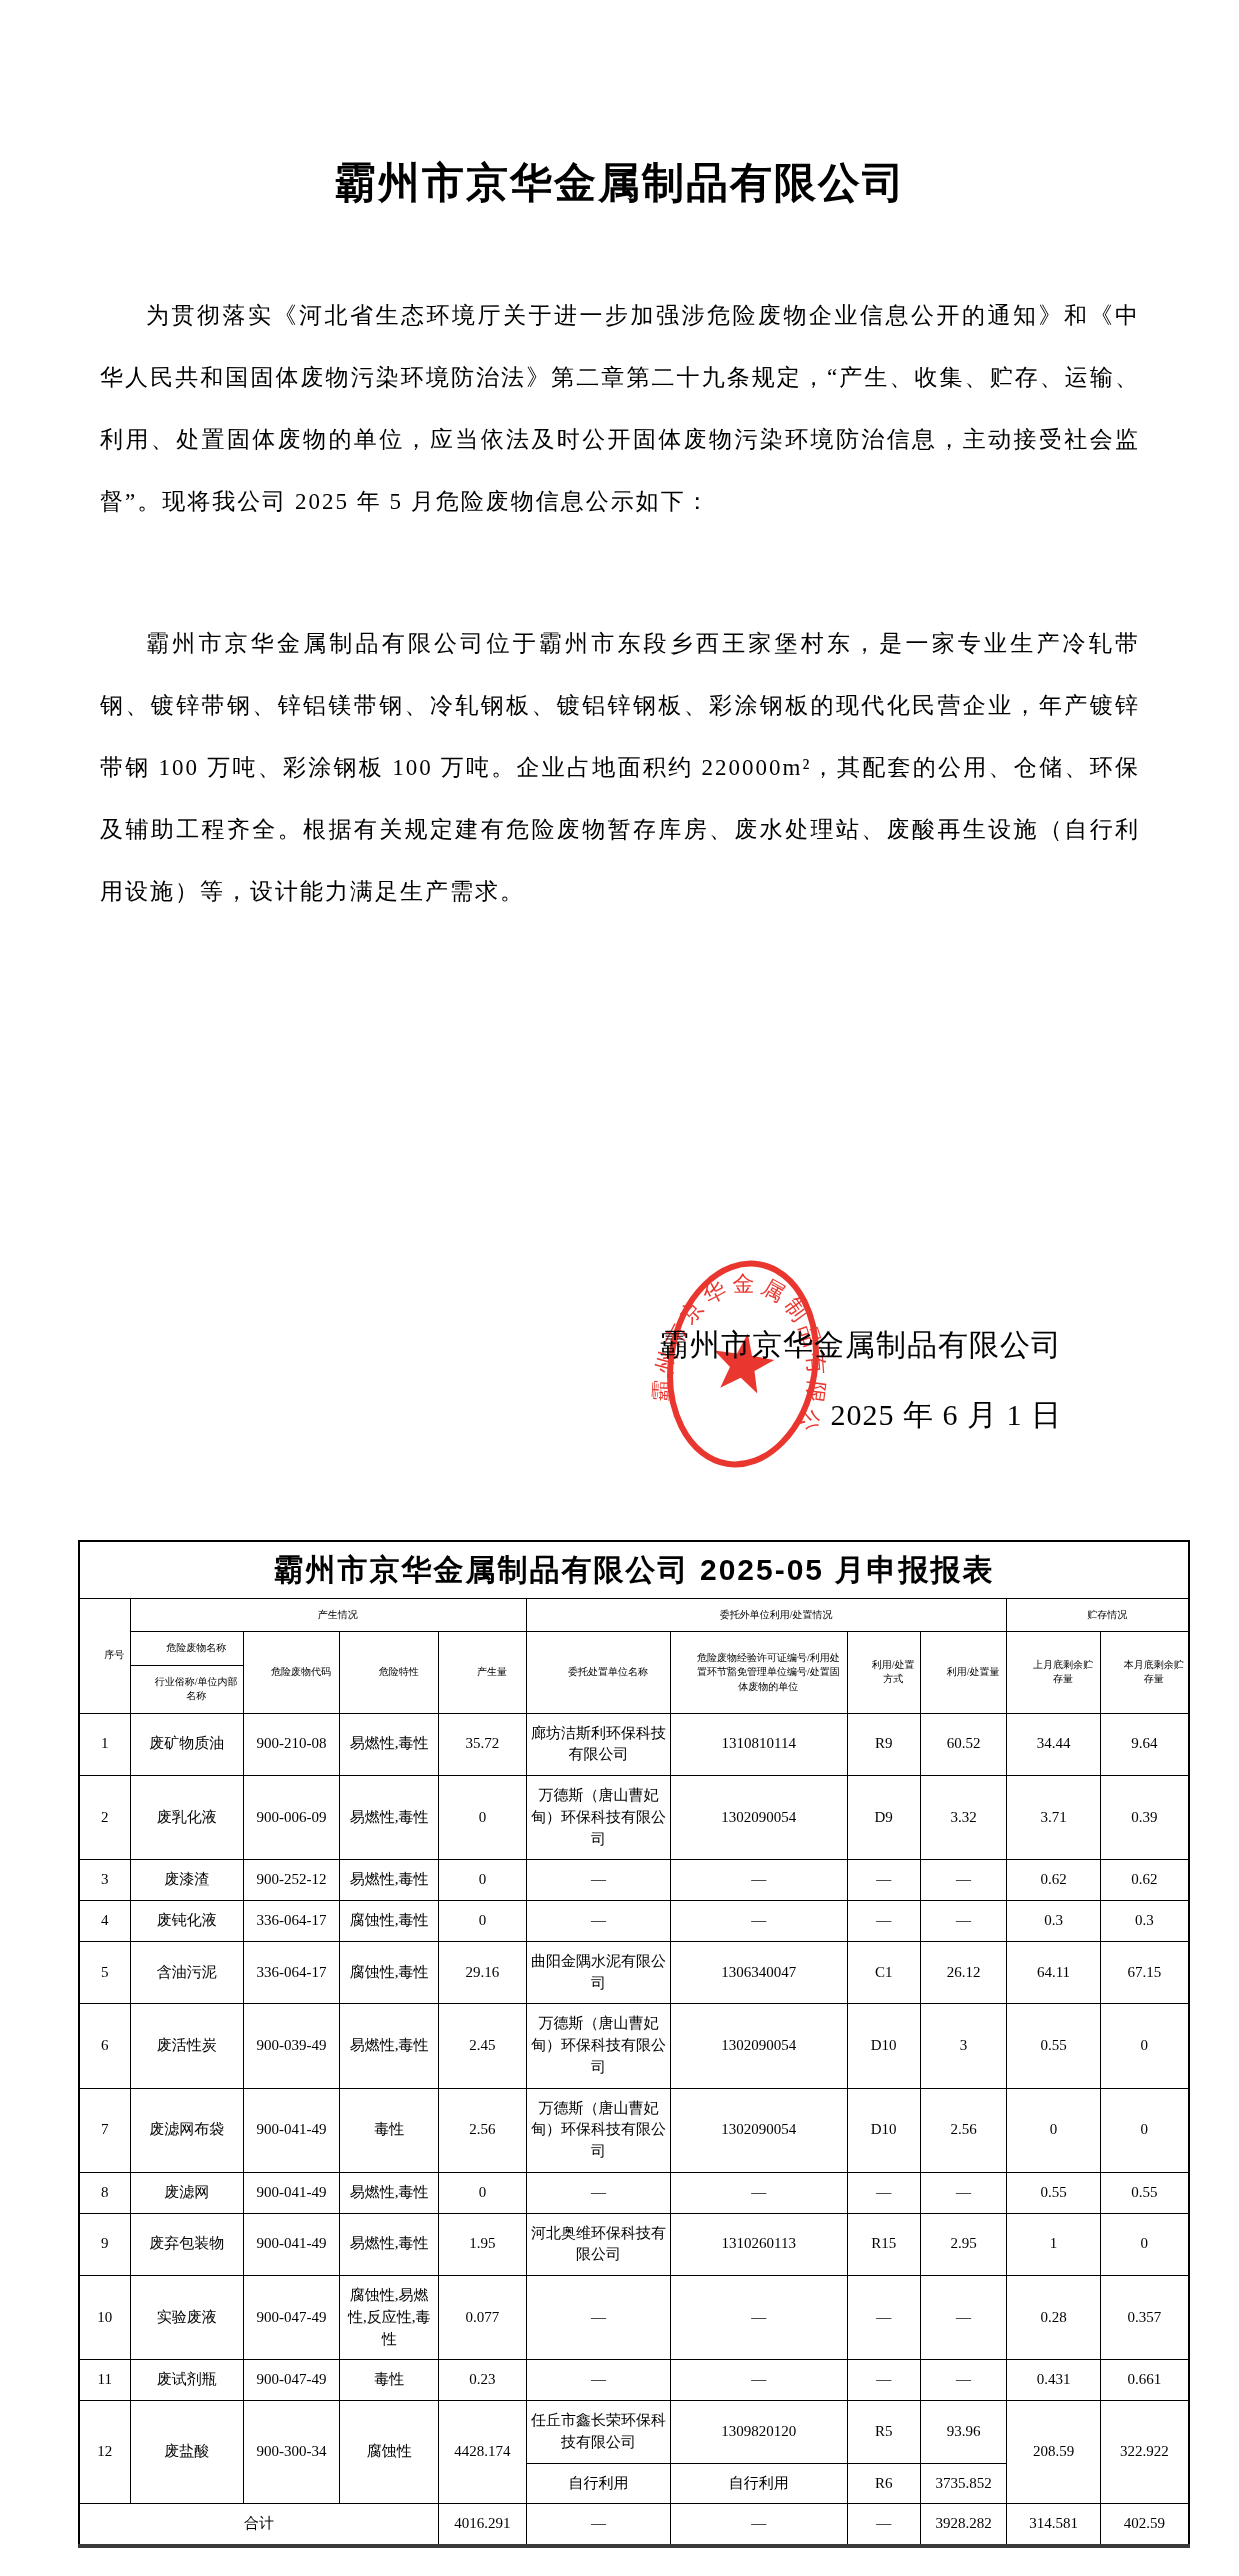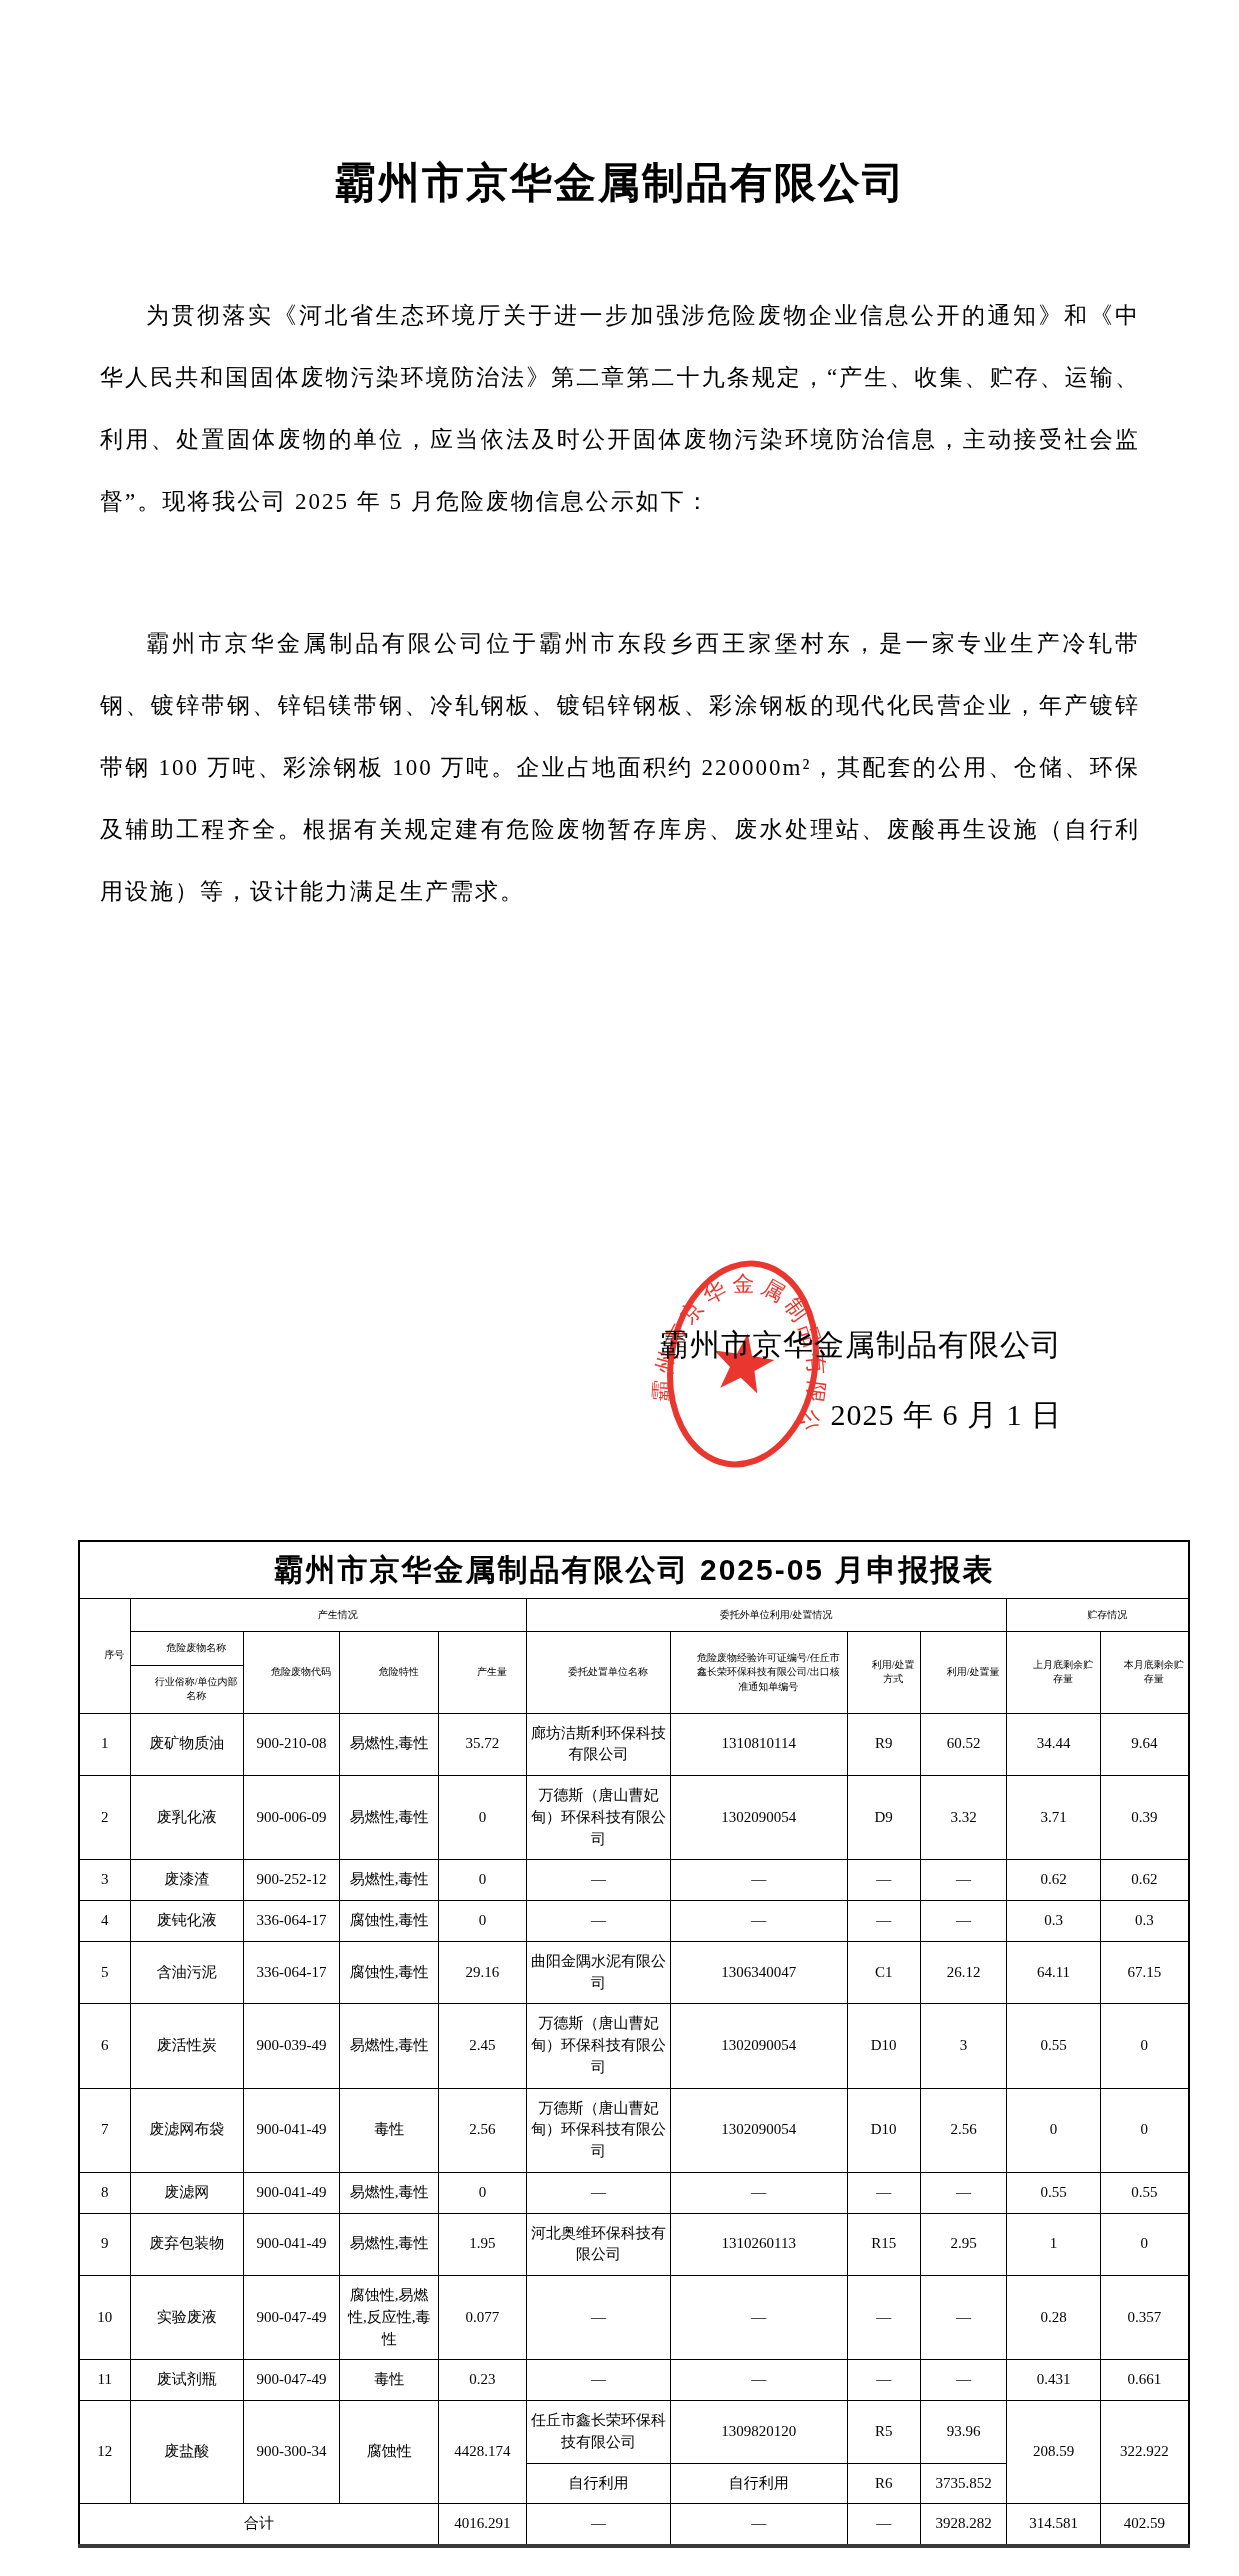--- a/index.html
+++ b/index.html
@@ -120,21 +120,21 @@
         <th colspan="4">产生情况</th>
         <th colspan="4">委托外单位利用/处置情况</th>
         <th colspan="2">贮存情况</th>
       </tr>
       <tr>
         <th>危险废物名称</th>
         <th rowspan="2">危险废物代码</th>
         <th rowspan="2">危险特性</th>
         <th rowspan="2">产生量</th>
         <th rowspan="2">委托处置单位名称</th>
-        <th rowspan="2">危险废物经验许可证编号/任丘市鑫长荣环保科技有限公司/出口核准通知单编号</th>
+        <th rowspan="2">危险废物经验许可证编号/利用处置环节豁免管理单位编号/处置固体废物的单位</th>
         <th rowspan="2">利用/处置方式</th>
         <th rowspan="2">利用/处置量</th>
         <th rowspan="2">上月底剩余贮存量</th>
         <th rowspan="2">本月底剩余贮存量</th>
       </tr>
       <tr>
         <th>行业俗称/单位内部名称</th>
       </tr>
     </thead>
     <tbody>

